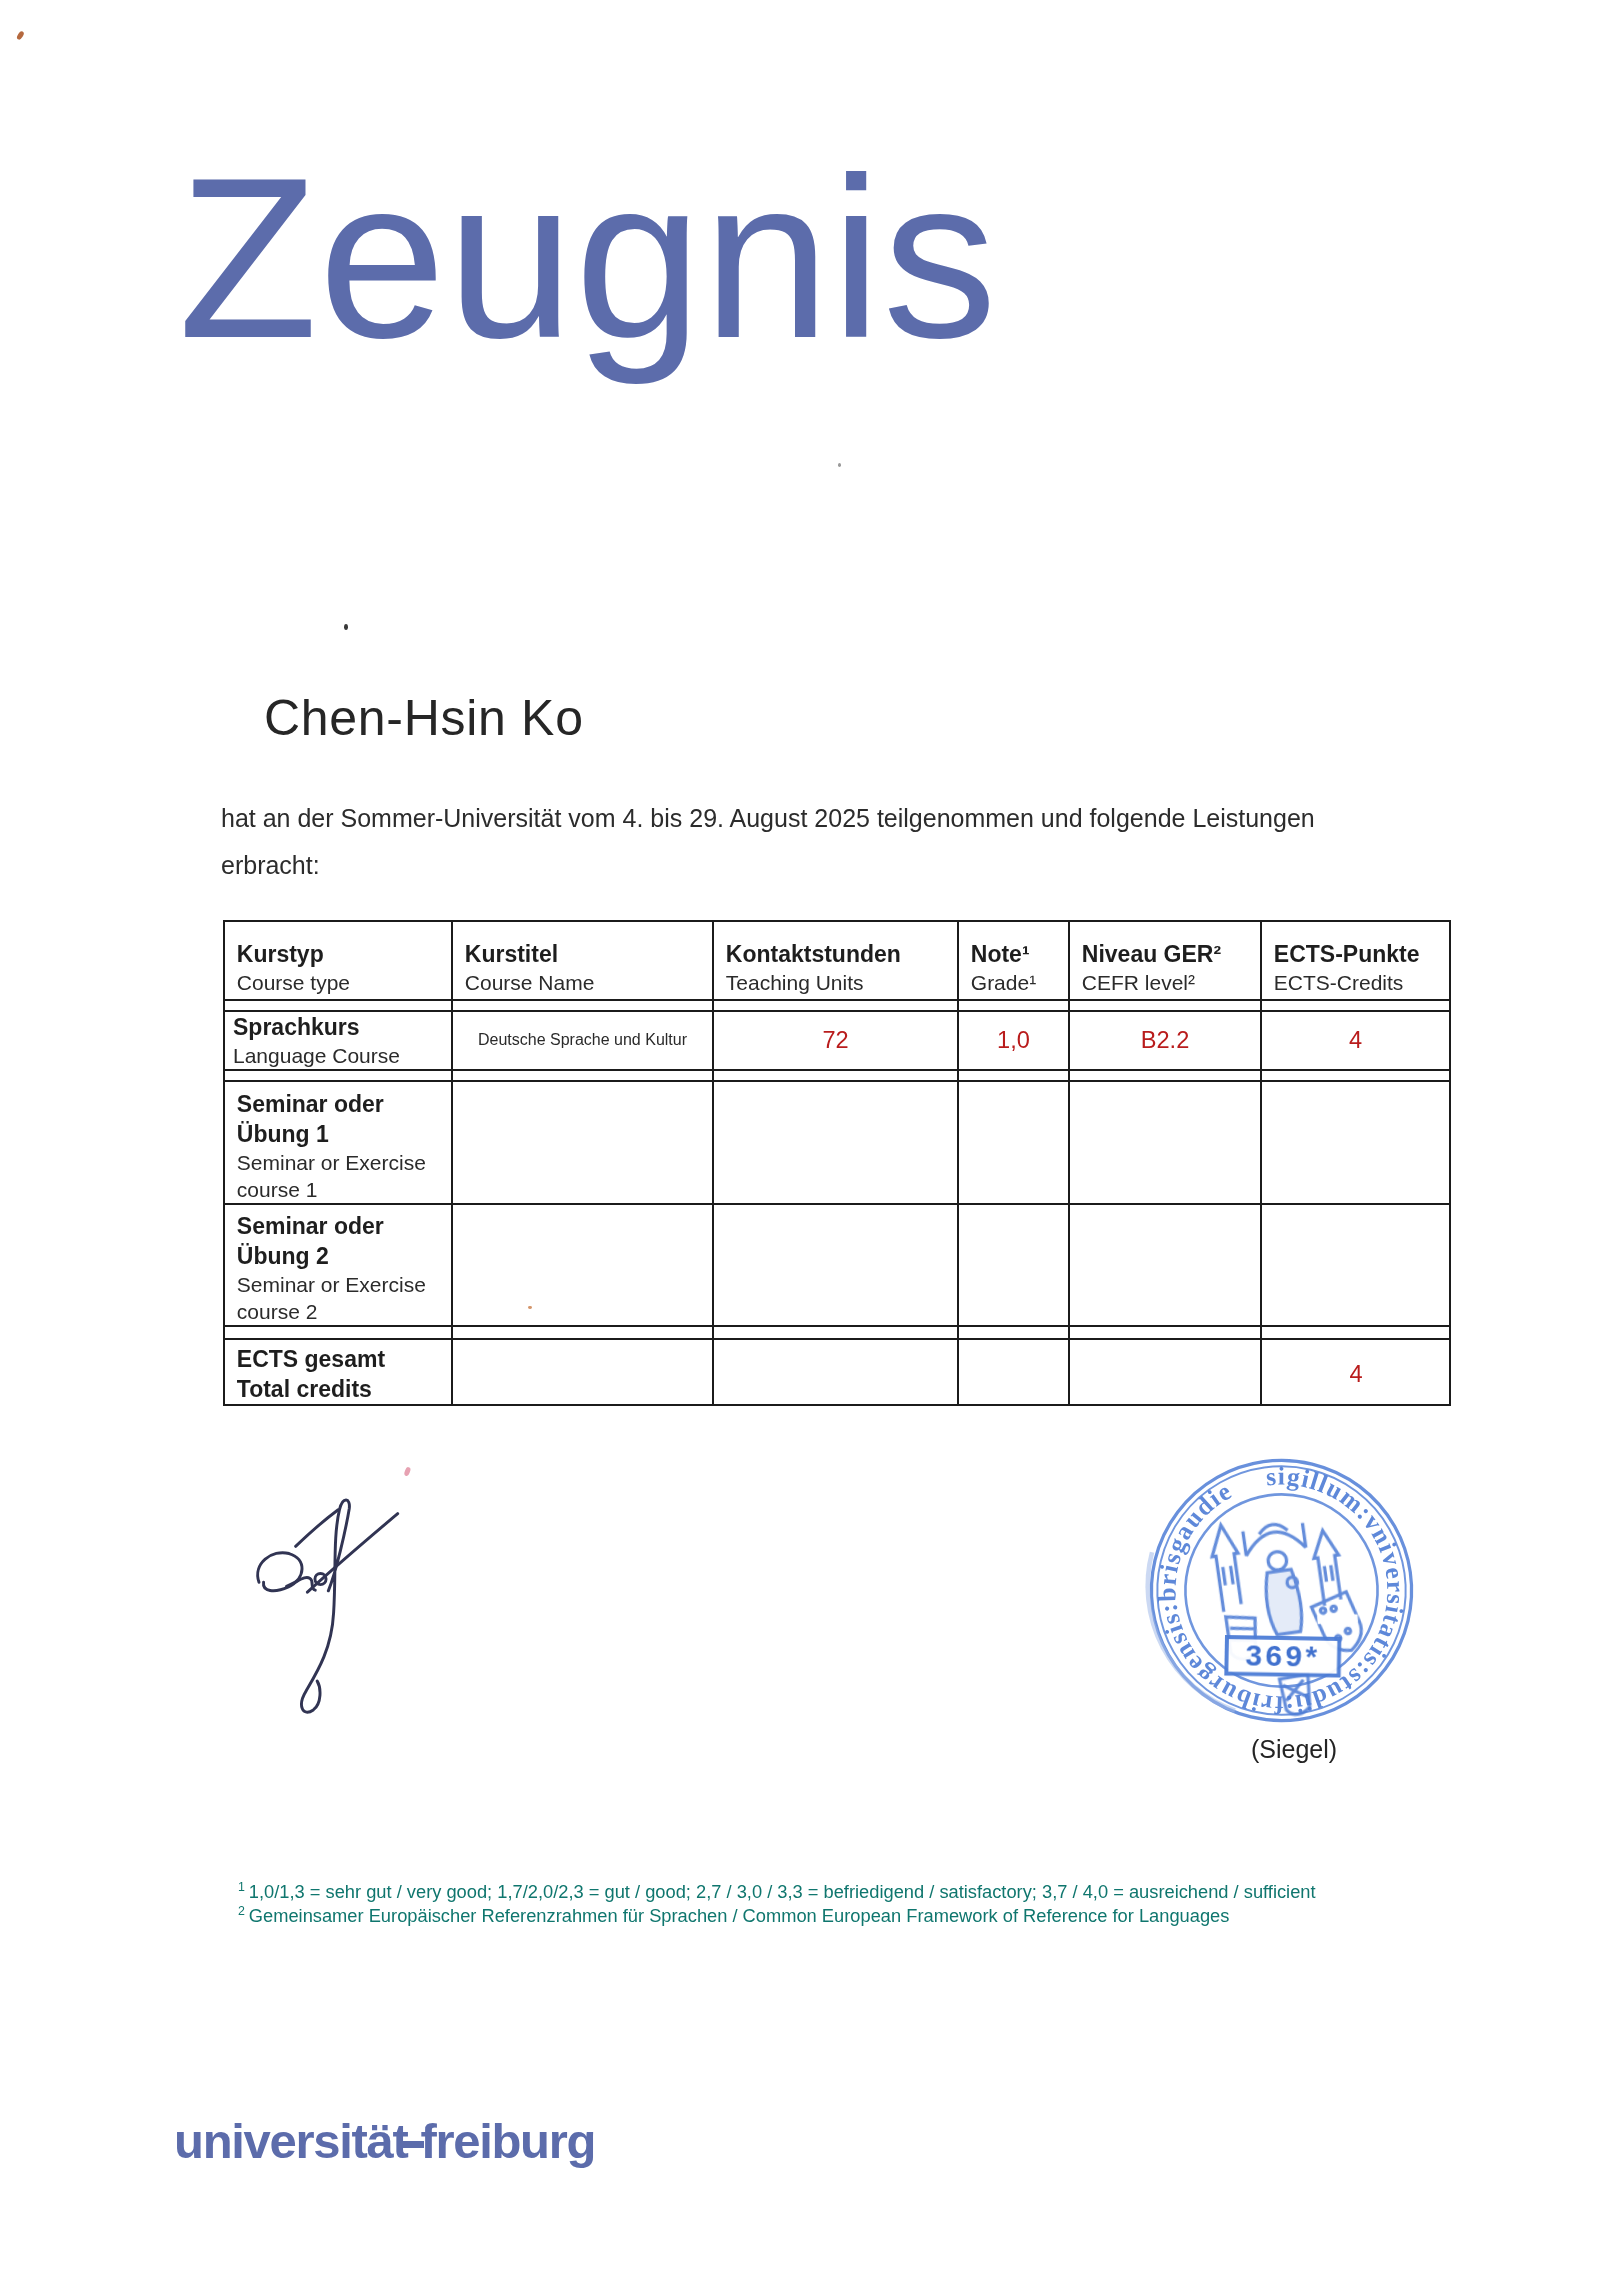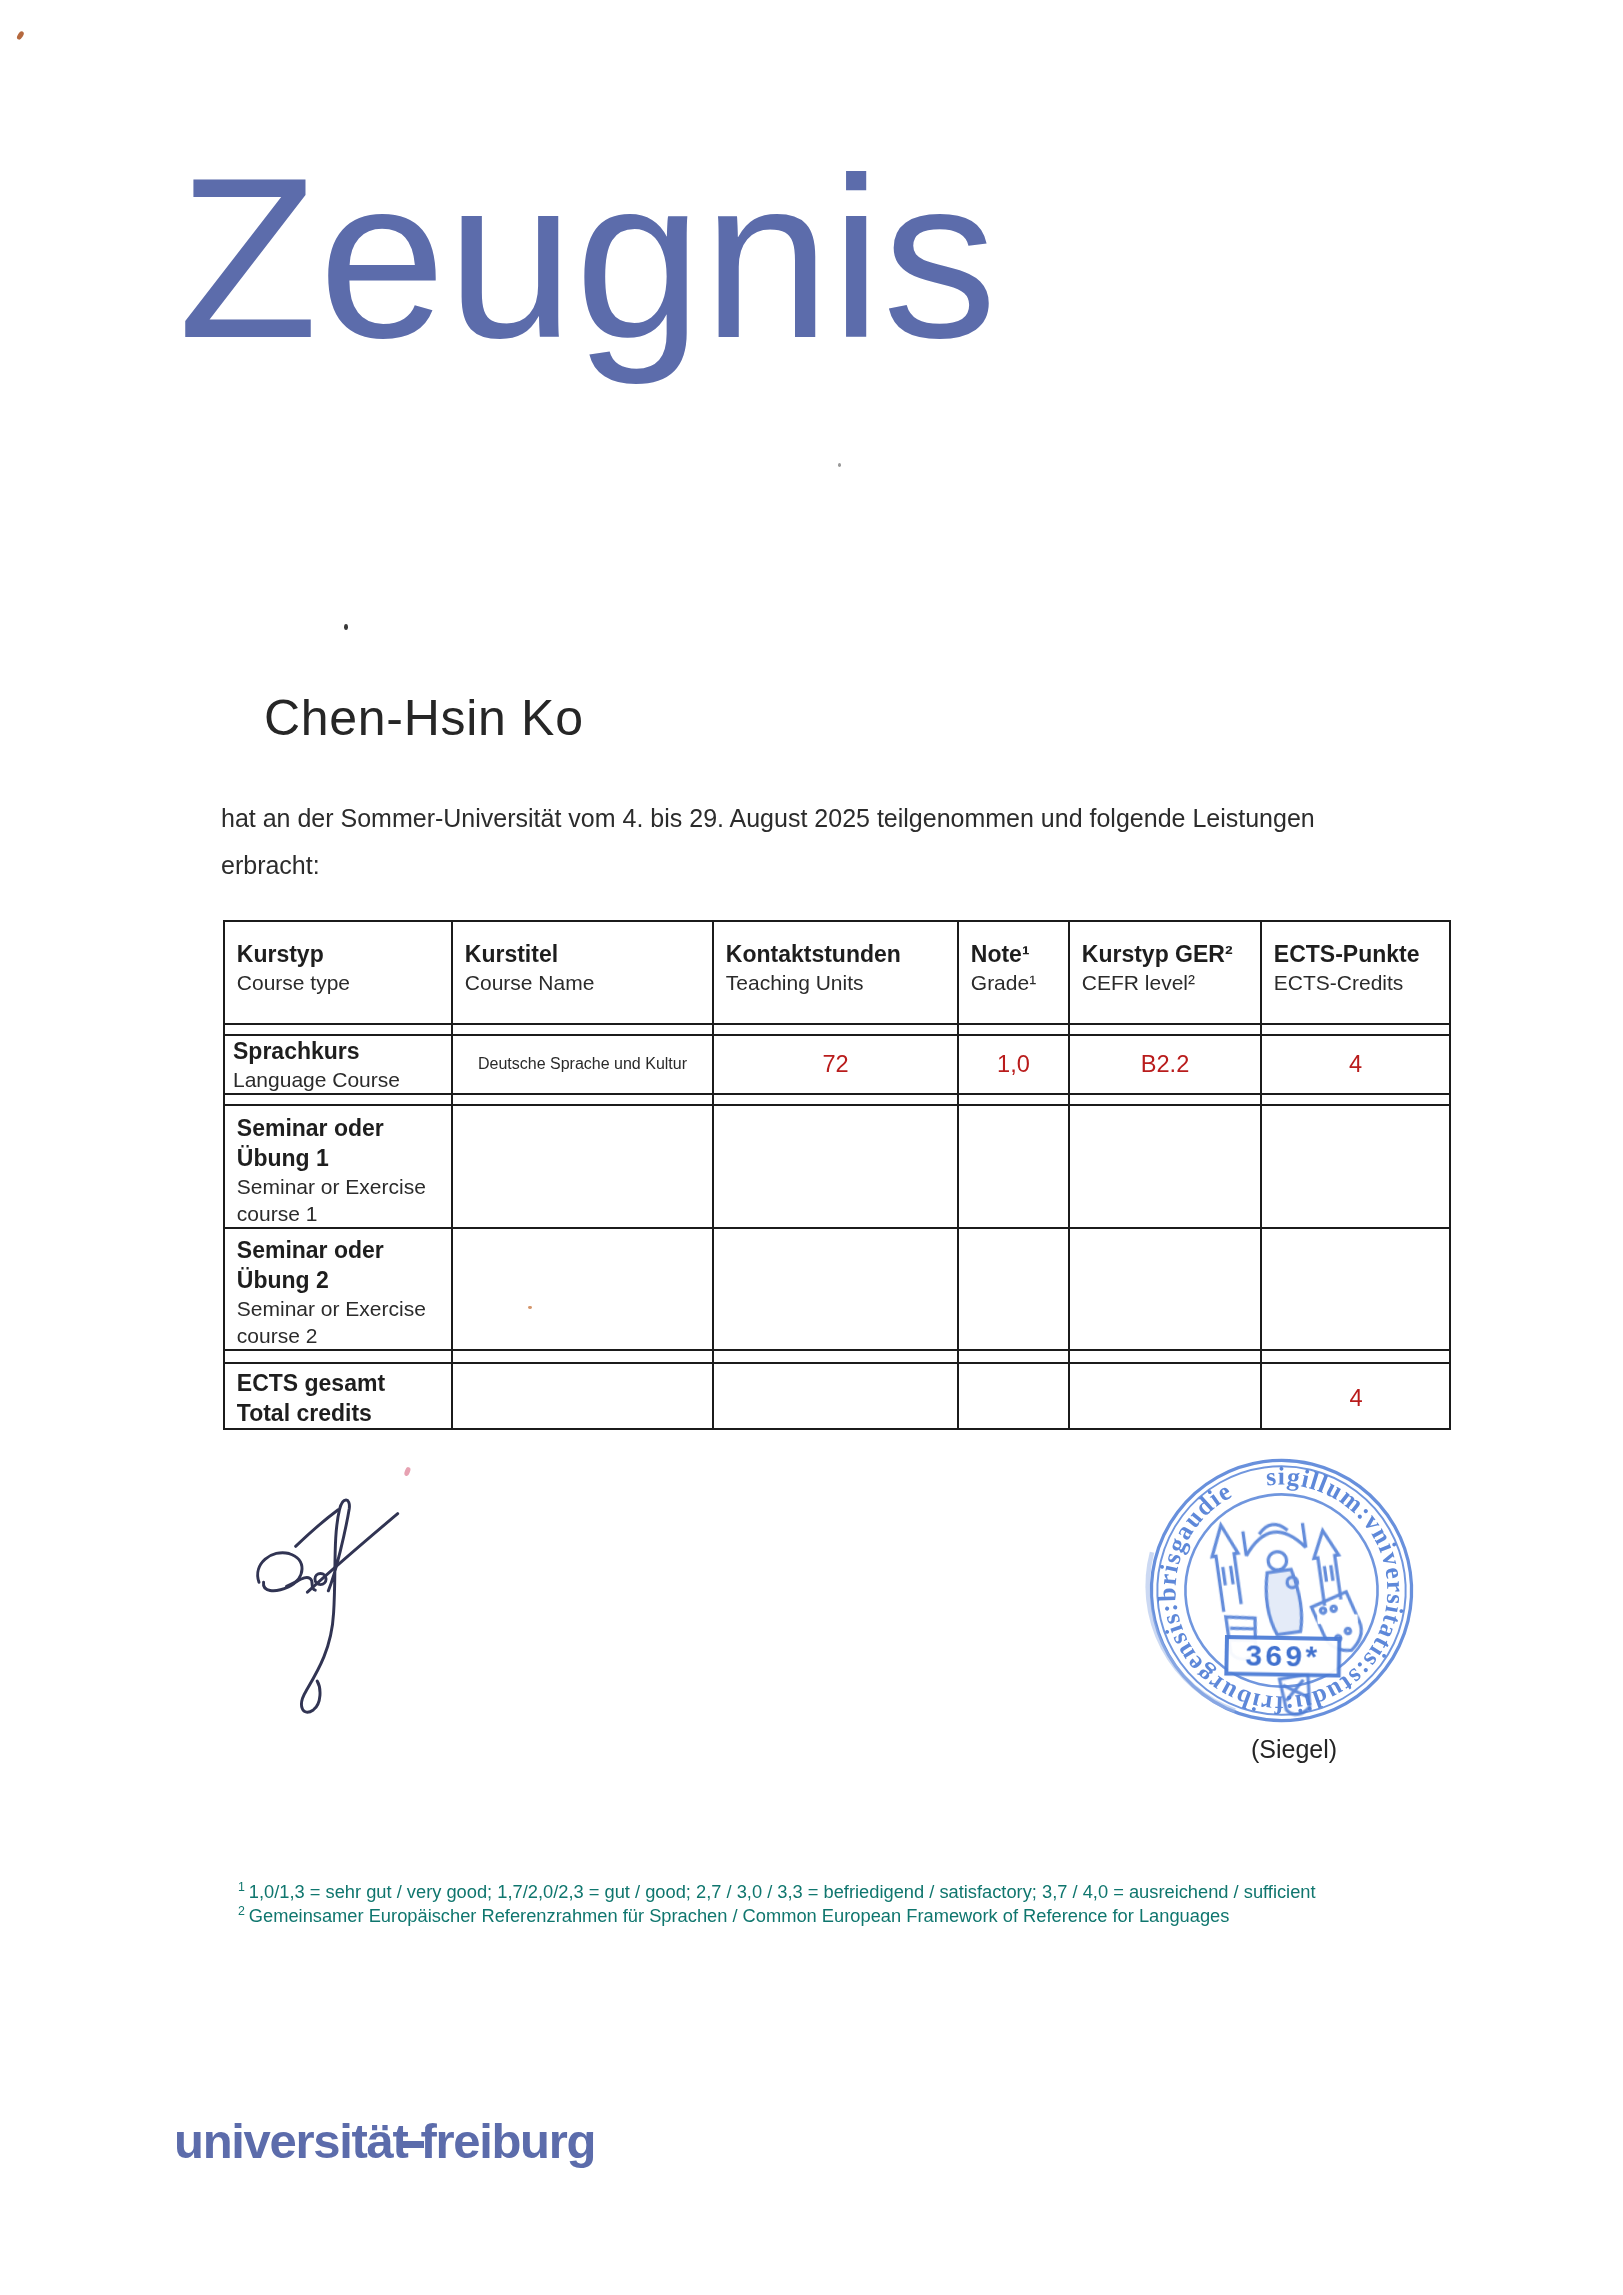--- a/index.html
+++ b/index.html
@@ -38,21 +38,21 @@
   table.results{
     border-collapse:collapse;table-layout:fixed;
     width:1225px;
   }
   table.results td{
     border:2px solid #1b1b1b;
     padding:0 10.5px;
     vertical-align:top;
     overflow:hidden;
   }
-  tr.h{height:103px;border-radius:32px;}
+  tr.h{height:79px;border-radius:32px;}
   tr.h td{padding-top:17px;padding-left:11.8px;}
   tr.sp1{height:10.5px;} tr.sp2{height:11.8px;} tr.sp3{height:13px;}
   tr.sp1 td, tr.sp2 td, tr.sp3 td{padding:0;}
   tr.r1{height:59px;}
   tr.r1 td{vertical-align:middle;}
   tr.r2{height:99px;} tr.r3{height:99px;}
   tr.r2 td, tr.r3 td{padding-top:6.5px;padding-left:11.8px;}
   tr.rt{height:52px;}
   tr.rt td{padding-top:3.9px;padding-left:11.8px;}
   .de{font-weight:bold;font-size:23px;line-height:30px;color:#1e1e1e;}
@@ -140,21 +140,21 @@
         </td>
         <td>
           <div class="de">Kontaktstunden</div>
           <div class="en">Teaching Units</div>
         </td>
         <td>
           <div class="de">Note¹</div>
           <div class="en">Grade¹</div>
         </td>
         <td>
-          <div class="de">Kurstyp GER²</div>
+          <div class="de">Niveau GER²</div>
           <div class="en">CEFR level²</div>
         </td>
         <td>
           <div class="de">ECTS-Punkte</div>
           <div class="en">ECTS-Credits</div>
         </td>
       </tr>
       <tr class="sp1">
         <td></td>
             <td></td>

